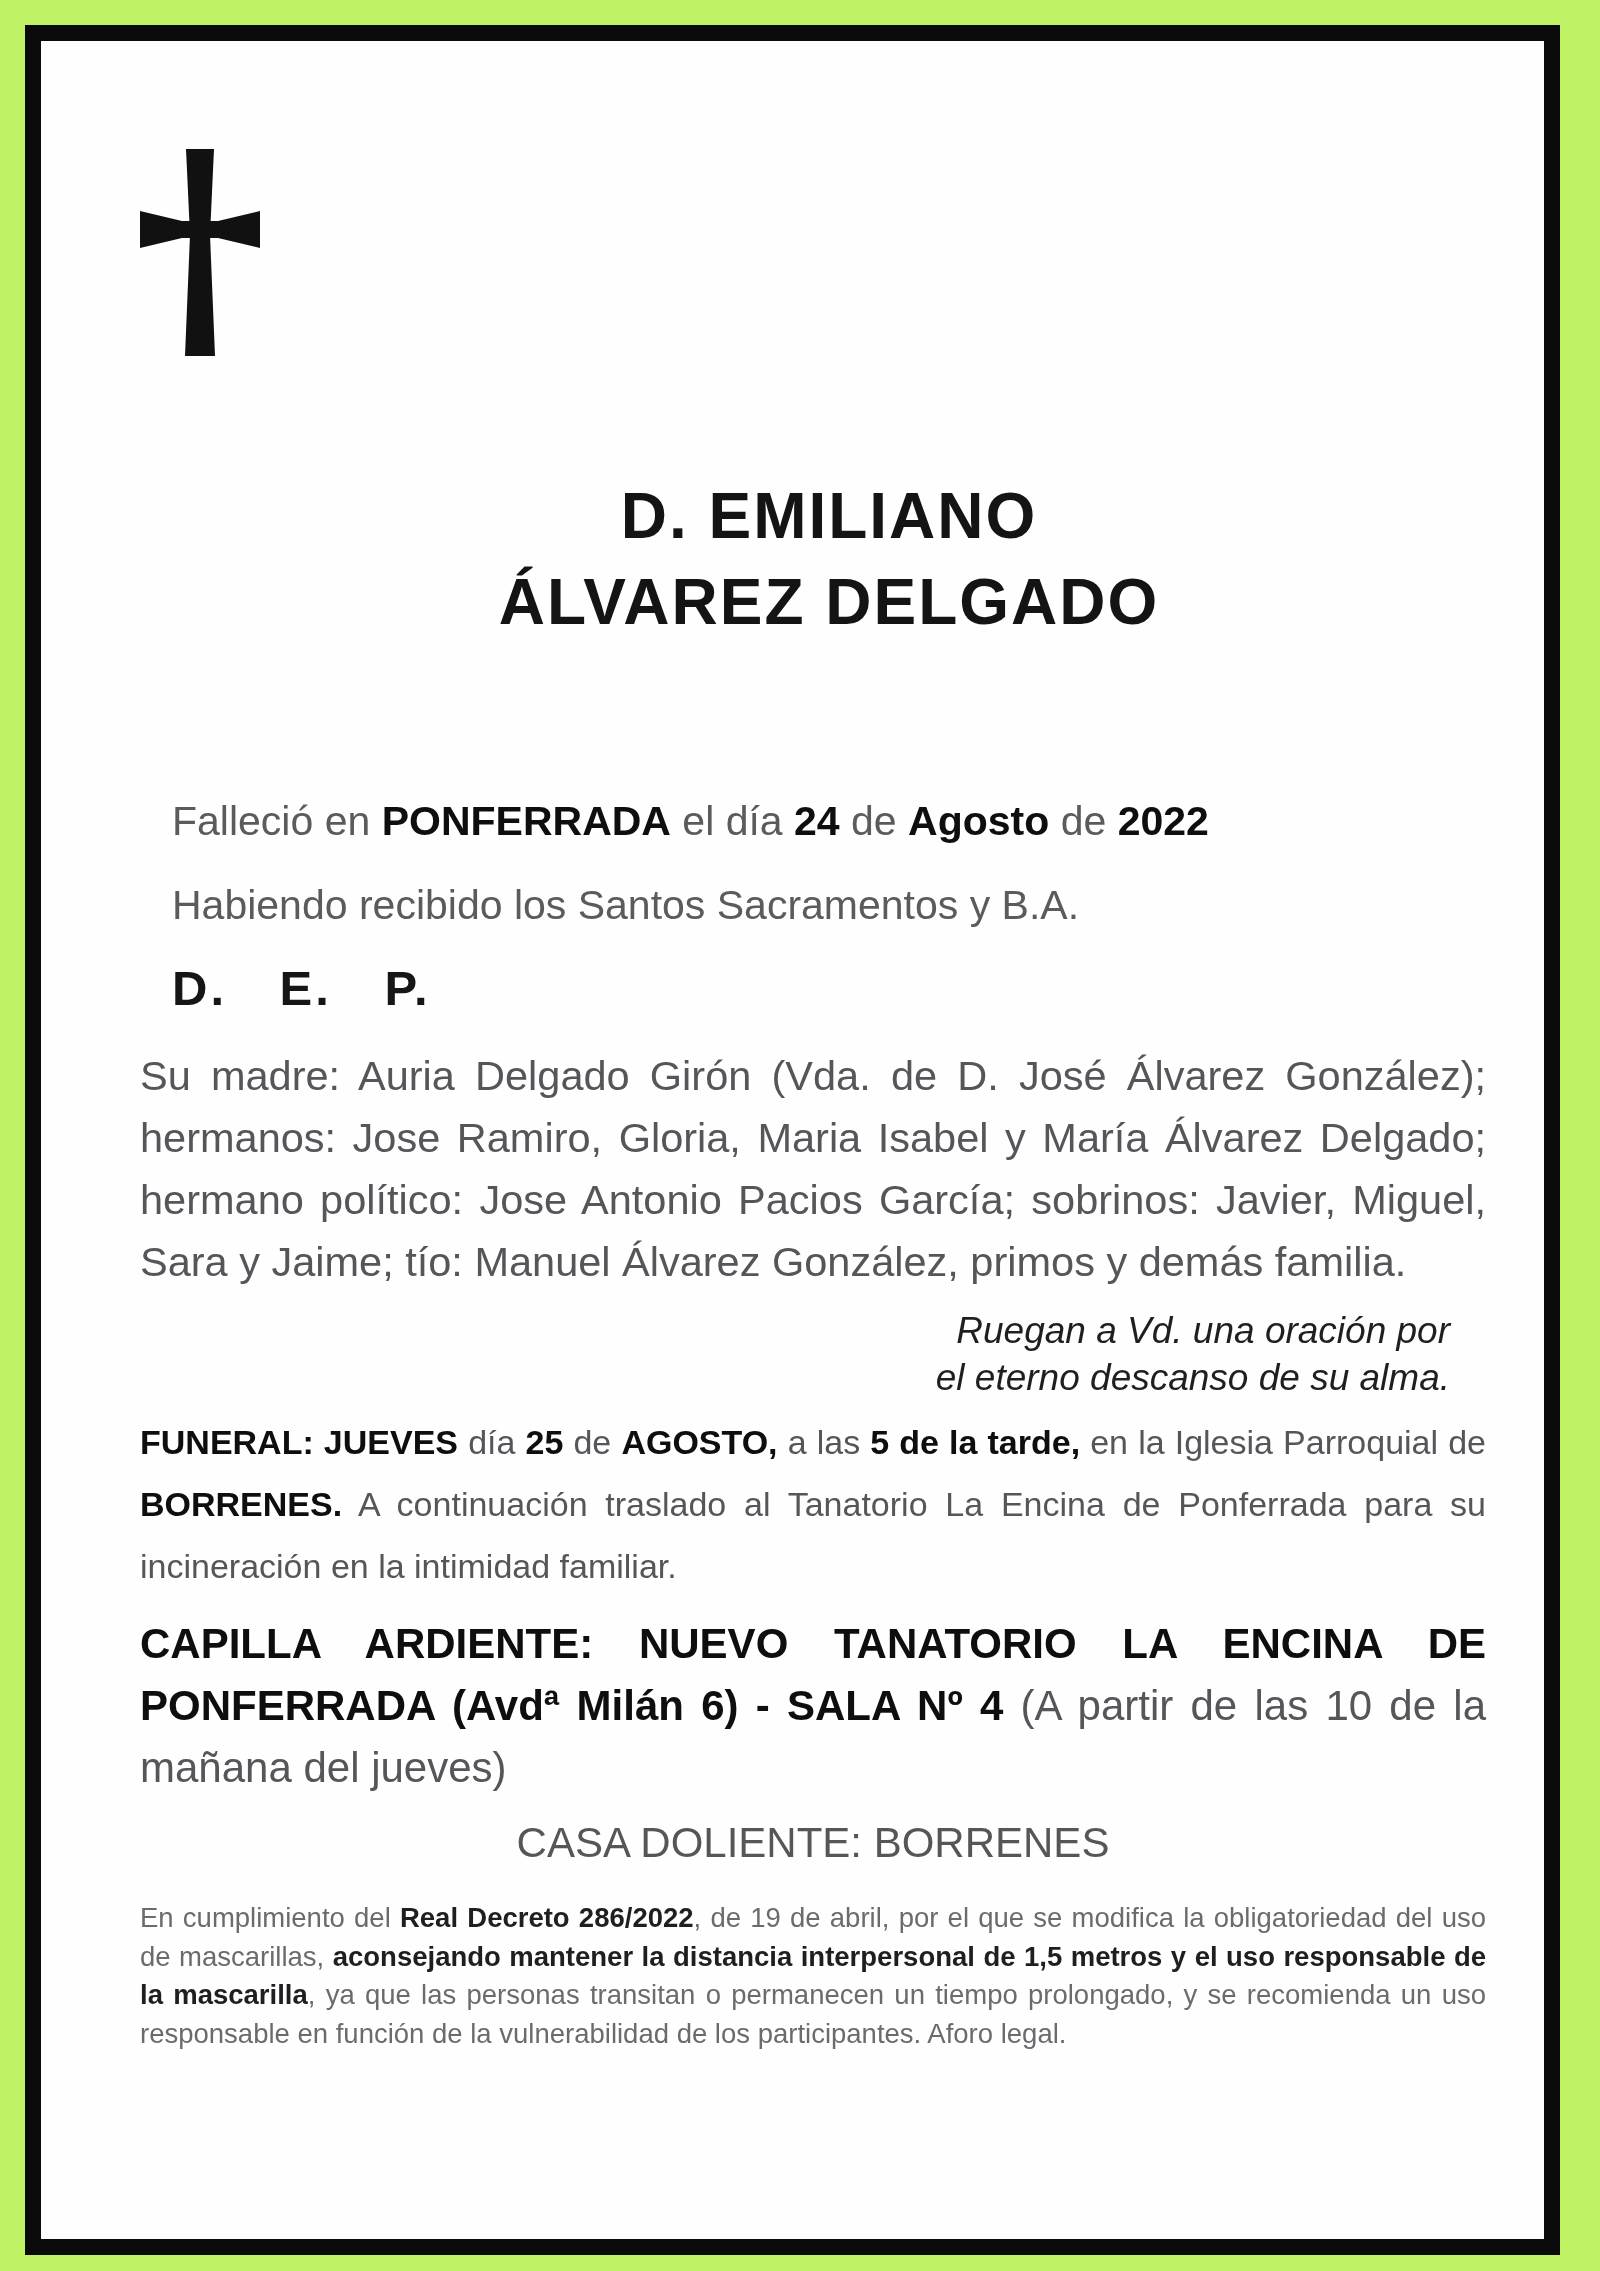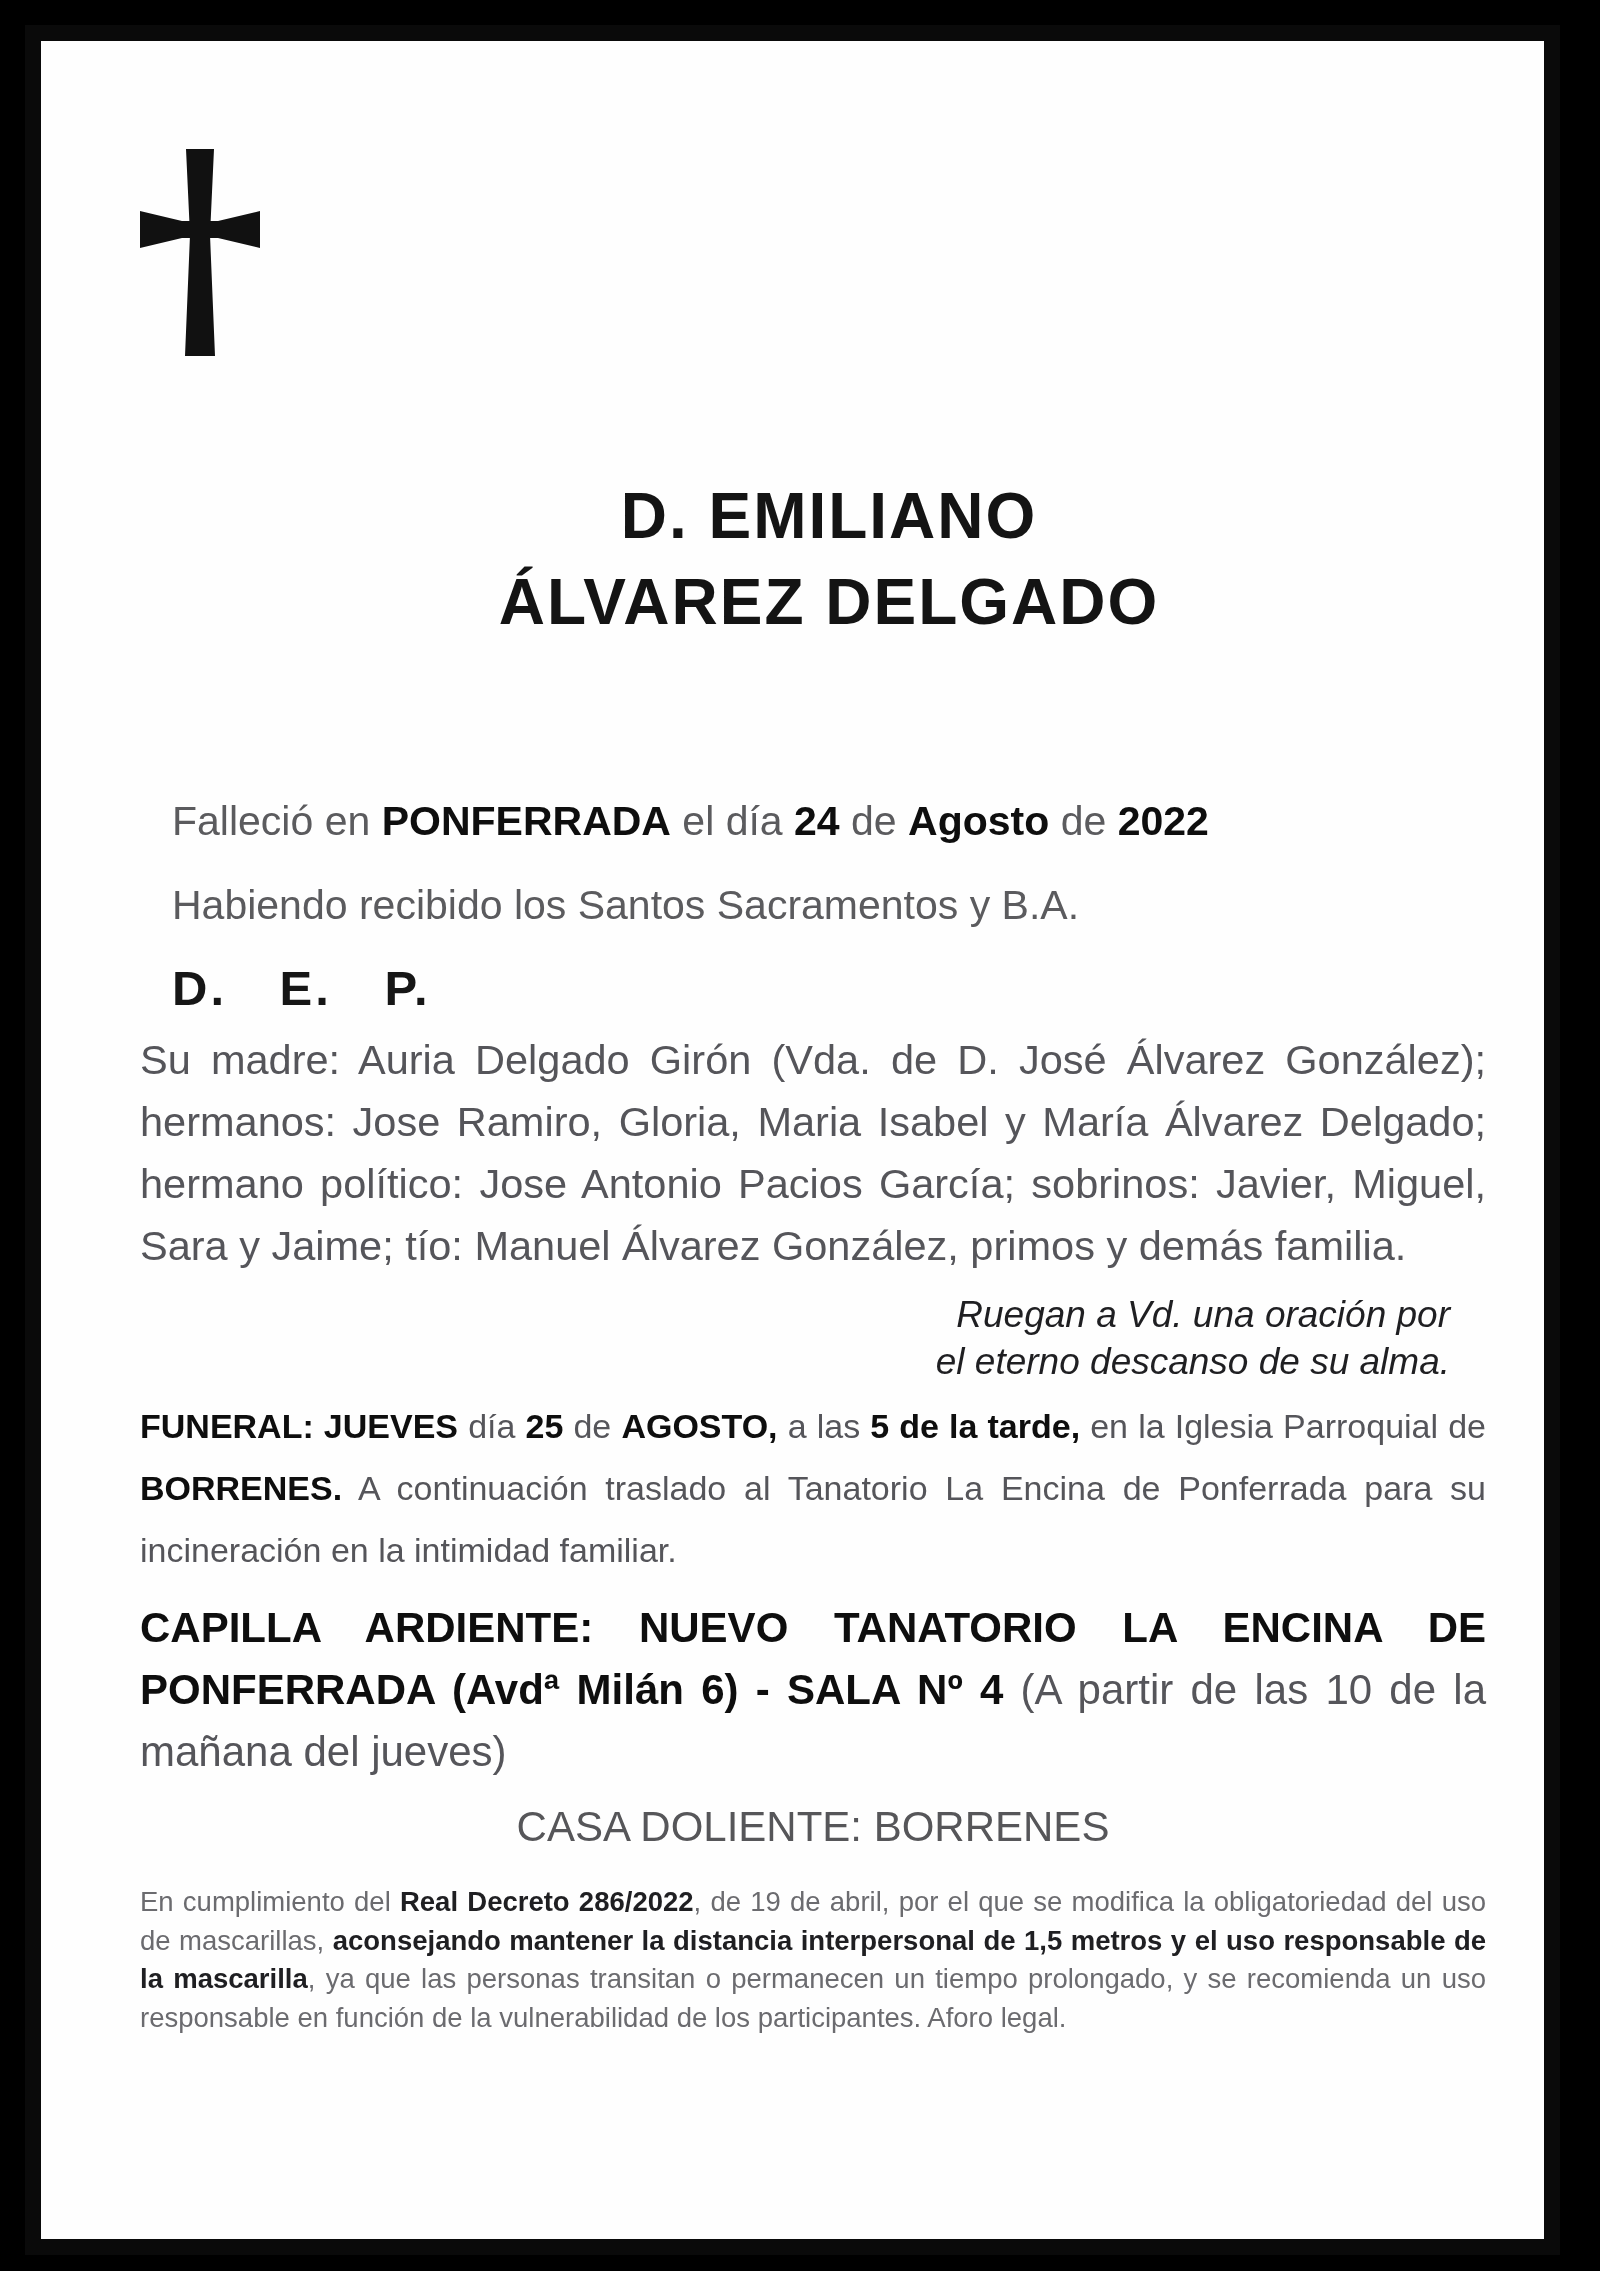--- a/index.html
+++ b/index.html
@@ -4,21 +4,21 @@
 <style>
   html, body { margin: 0; padding: 0; background: #ffffff; }
   body {
     font-family: "Liberation Sans", "DejaVu Sans", sans-serif;
     -webkit-font-smoothing: antialiased;
   }
   .page {
     position: relative;
     width: 1600px;
     height: 2271px;
-    background: #000000;
+    background: #bef264;
     overflow: hidden;
   }
   .frame {
     position: absolute;
     left: 25px;
     top: 25px;
     width: 1535px;
     height: 2230px;
     border: 16px solid #0a0a0a;
     box-sizing: border-box;
@@ -77,21 +77,21 @@
     font-size: 49px;
     line-height: 58px;
     font-weight: bold;
     word-spacing: 36px;
     letter-spacing: 3px;
     color: #161616;
   }
   .b { font-weight: bold; color: #0e0e0e; }
 
   .family-par {
-    margin-top: 12px;
+    margin-top: 28px;
     font-size: 41.5px;
     line-height: 62px;
     text-align: justify;
     color: #55555a;
   }
   .prayer {
     margin-top: 14px;
     padding-right: 36px;
     font-size: 37px;
     line-height: 47px;

